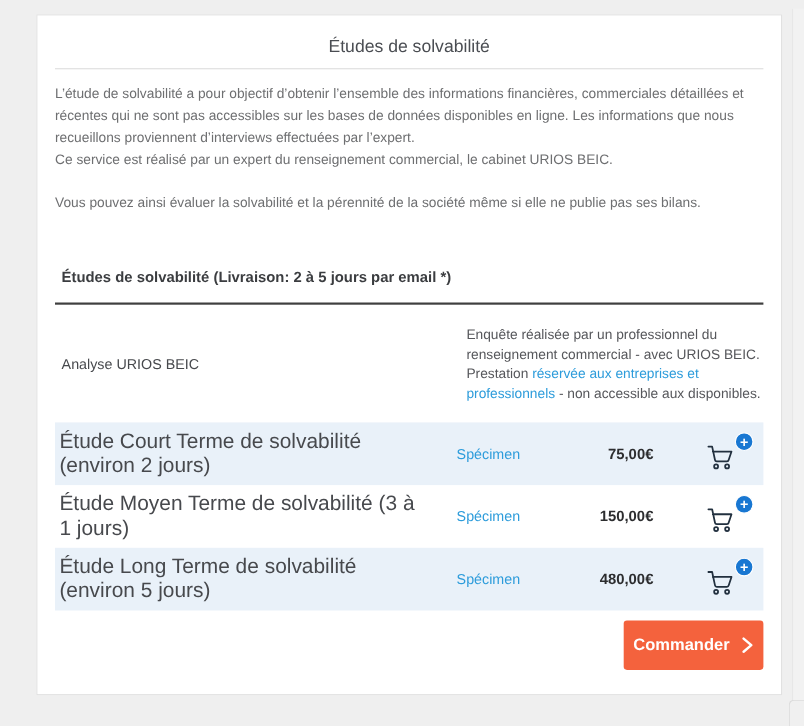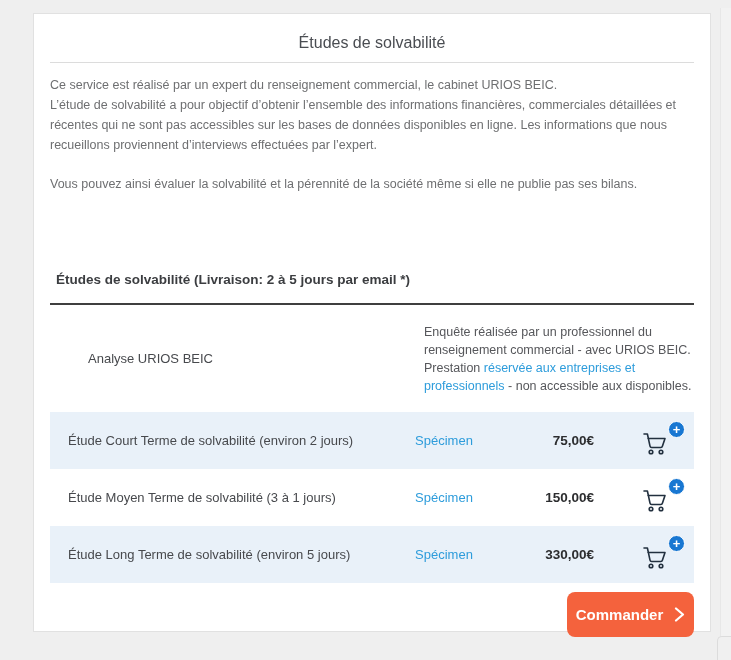--- a/index.html
+++ b/index.html
@@ -33,52 +33,52 @@
     text-align: center;
   }
   .title-divider {
     border: none; border-top: 1px solid #dcdcdc;
     margin-top: 10px;
   }
   .intro { margin-top: 12px; font-size: 12.5px; line-height: 20px; color: #6e6f71; }
   .intro p { margin: 0; }
   .intro p.spaced { margin-top: 19px; }
   .table-title {
-    margin-top: 78px;
+    margin-top: 50px;
     padding-left: 6px;
     font-size: 13.5px; font-weight: 700;
     color: #3b3d40;
     padding-bottom: 16px;
     border-bottom: 2px solid #3f3f3f;
   }
   .info-row {
     display: flex; align-items: center;
     height: 107px;
   }
   .info-row .info-label {
     flex: 1; padding-left: 6px;
-    font-size: 13px; color: #47494d; margin-left: 32px;
+    font-size: 13px; color: #47494d;
   }
   .info-row .info-desc {
     width: 270px;
     font-size: 12.5px; line-height: 18px;
     color: #56575b;
   }
   .info-desc a {
     color: var(--link-blue, #2d9cdb);
     text-decoration: none; cursor: pointer;
   }
   .product-row {
     display: grid;
     grid-template-columns: 1fr 110px 95px 100px;
     align-items: center;
     height: 57px;
   }
   .product-row.alt { background: var(--row-alt-bg, #e9f1f9); }
-  .product-label { padding-left: 18px; font-size: 13px; color: #47494d; }
+  .product-label { padding-left: 4px; font-size: 19px; color: #47494d; }
   .specimen-link {
     text-align: center;
     font-size: 13px;
     color: var(--link-blue, #2d9cdb);
     text-decoration: none; cursor: pointer;
   }
   .price { text-align: right; font-size: 13.5px; font-weight: 700; color: #2c2d2f; }
   .cart-cell { display: flex; justify-content: flex-end; padding-right: 12px; }
   .cart-btn {
     position: relative;
@@ -95,39 +95,39 @@
     border: 1px solid #ffffff;
   }
   .footnote {
     margin-top: 8px; padding-left: 2px;
     font-size: 11.5px; font-style: italic; color: #9c9c9c;
   }
   .actions { margin-top: 9px; display: flex; justify-content: flex-end; }
   .order-btn {
     width: 127px; height: 45px;
     background: var(--accent-orange, #f4623d);
-    border: none; border-radius: 8px;
+    border: none; border-radius: 3px;
     color: #ffffff; font-size: 15px; font-weight: 700;
     font-family: "Liberation Sans", sans-serif;
     display: flex; align-items: center; justify-content: center; gap: 11px;
     cursor: pointer;
     margin-left: 40px;
   }
 </style>
 </head>
 <body>
 
 <div class="card">
 
   <h1 class="page-title">Études de solvabilité</h1>
   <hr class="title-divider">
 
   <div class="intro">
+    <p>L’étude de solvabilité a pour objectif d’obtenir l’ensemble des informations financières, commerciales détaillées et récentes qui ne sont pas accessibles sur les bases de données disponibles en ligne. Les informations que nous recueillons proviennent d’interviews effectuées par l’expert.</p>
     <p>Ce service est réalisé par un expert du renseignement commercial, le cabinet URIOS BEIC.</p>
-    <p>L’étude de solvabilité a pour objectif d’obtenir l’ensemble des informations financières, commerciales détaillées et récentes qui ne sont pas accessibles sur les bases de données disponibles en ligne. Les informations que nous recueillons proviennent d’interviews effectuées par l’expert.</p>
     <p class="spaced">Vous pouvez ainsi évaluer la solvabilité et la pérennité de la société même si elle ne publie pas ses bilans.</p>
   </div>
 
   <h2 class="table-title">Études de solvabilité (Livraison: 2 à 5 jours par email *)</h2>
 
   <div>
 
     <div class="info-row">
       <div class="info-label">Analyse URIOS BEIC</div>
       <div class="info-desc">
@@ -163,21 +163,21 @@
             <path d="M2 2h3.4l2.6 12.2a1.6 1.6 0 0 0 1.6 1.3h9.2a1.6 1.6 0 0 0 1.6-1.3L23 6.5H6"></path>
           </svg>
           <span class="cart-badge">+</span>
         </button>
       </span>
     </div>
 
     <div class="product-row alt">
       <span class="product-label">Étude Long Terme de solvabilité (environ 5 jours)</span>
       <a class="specimen-link">Spécimen</a>
-      <span class="price">330,00€</span>
+      <span class="price">480,00€</span>
       <span class="cart-cell">
         <button class="cart-btn">
           <svg class="cart" width="26" height="24" viewBox="0 0 26 24" fill="none" stroke="#22303f" stroke-width="1.6" stroke-linecap="round" stroke-linejoin="round">
             <circle cx="9" cy="20" r="1.8"></circle>
             <circle cx="19" cy="20" r="1.8"></circle>
             <path d="M2 2h3.4l2.6 12.2a1.6 1.6 0 0 0 1.6 1.3h9.2a1.6 1.6 0 0 0 1.6-1.3L23 6.5H6"></path>
           </svg>
           <span class="cart-badge">+</span>
         </button>
       </span>

